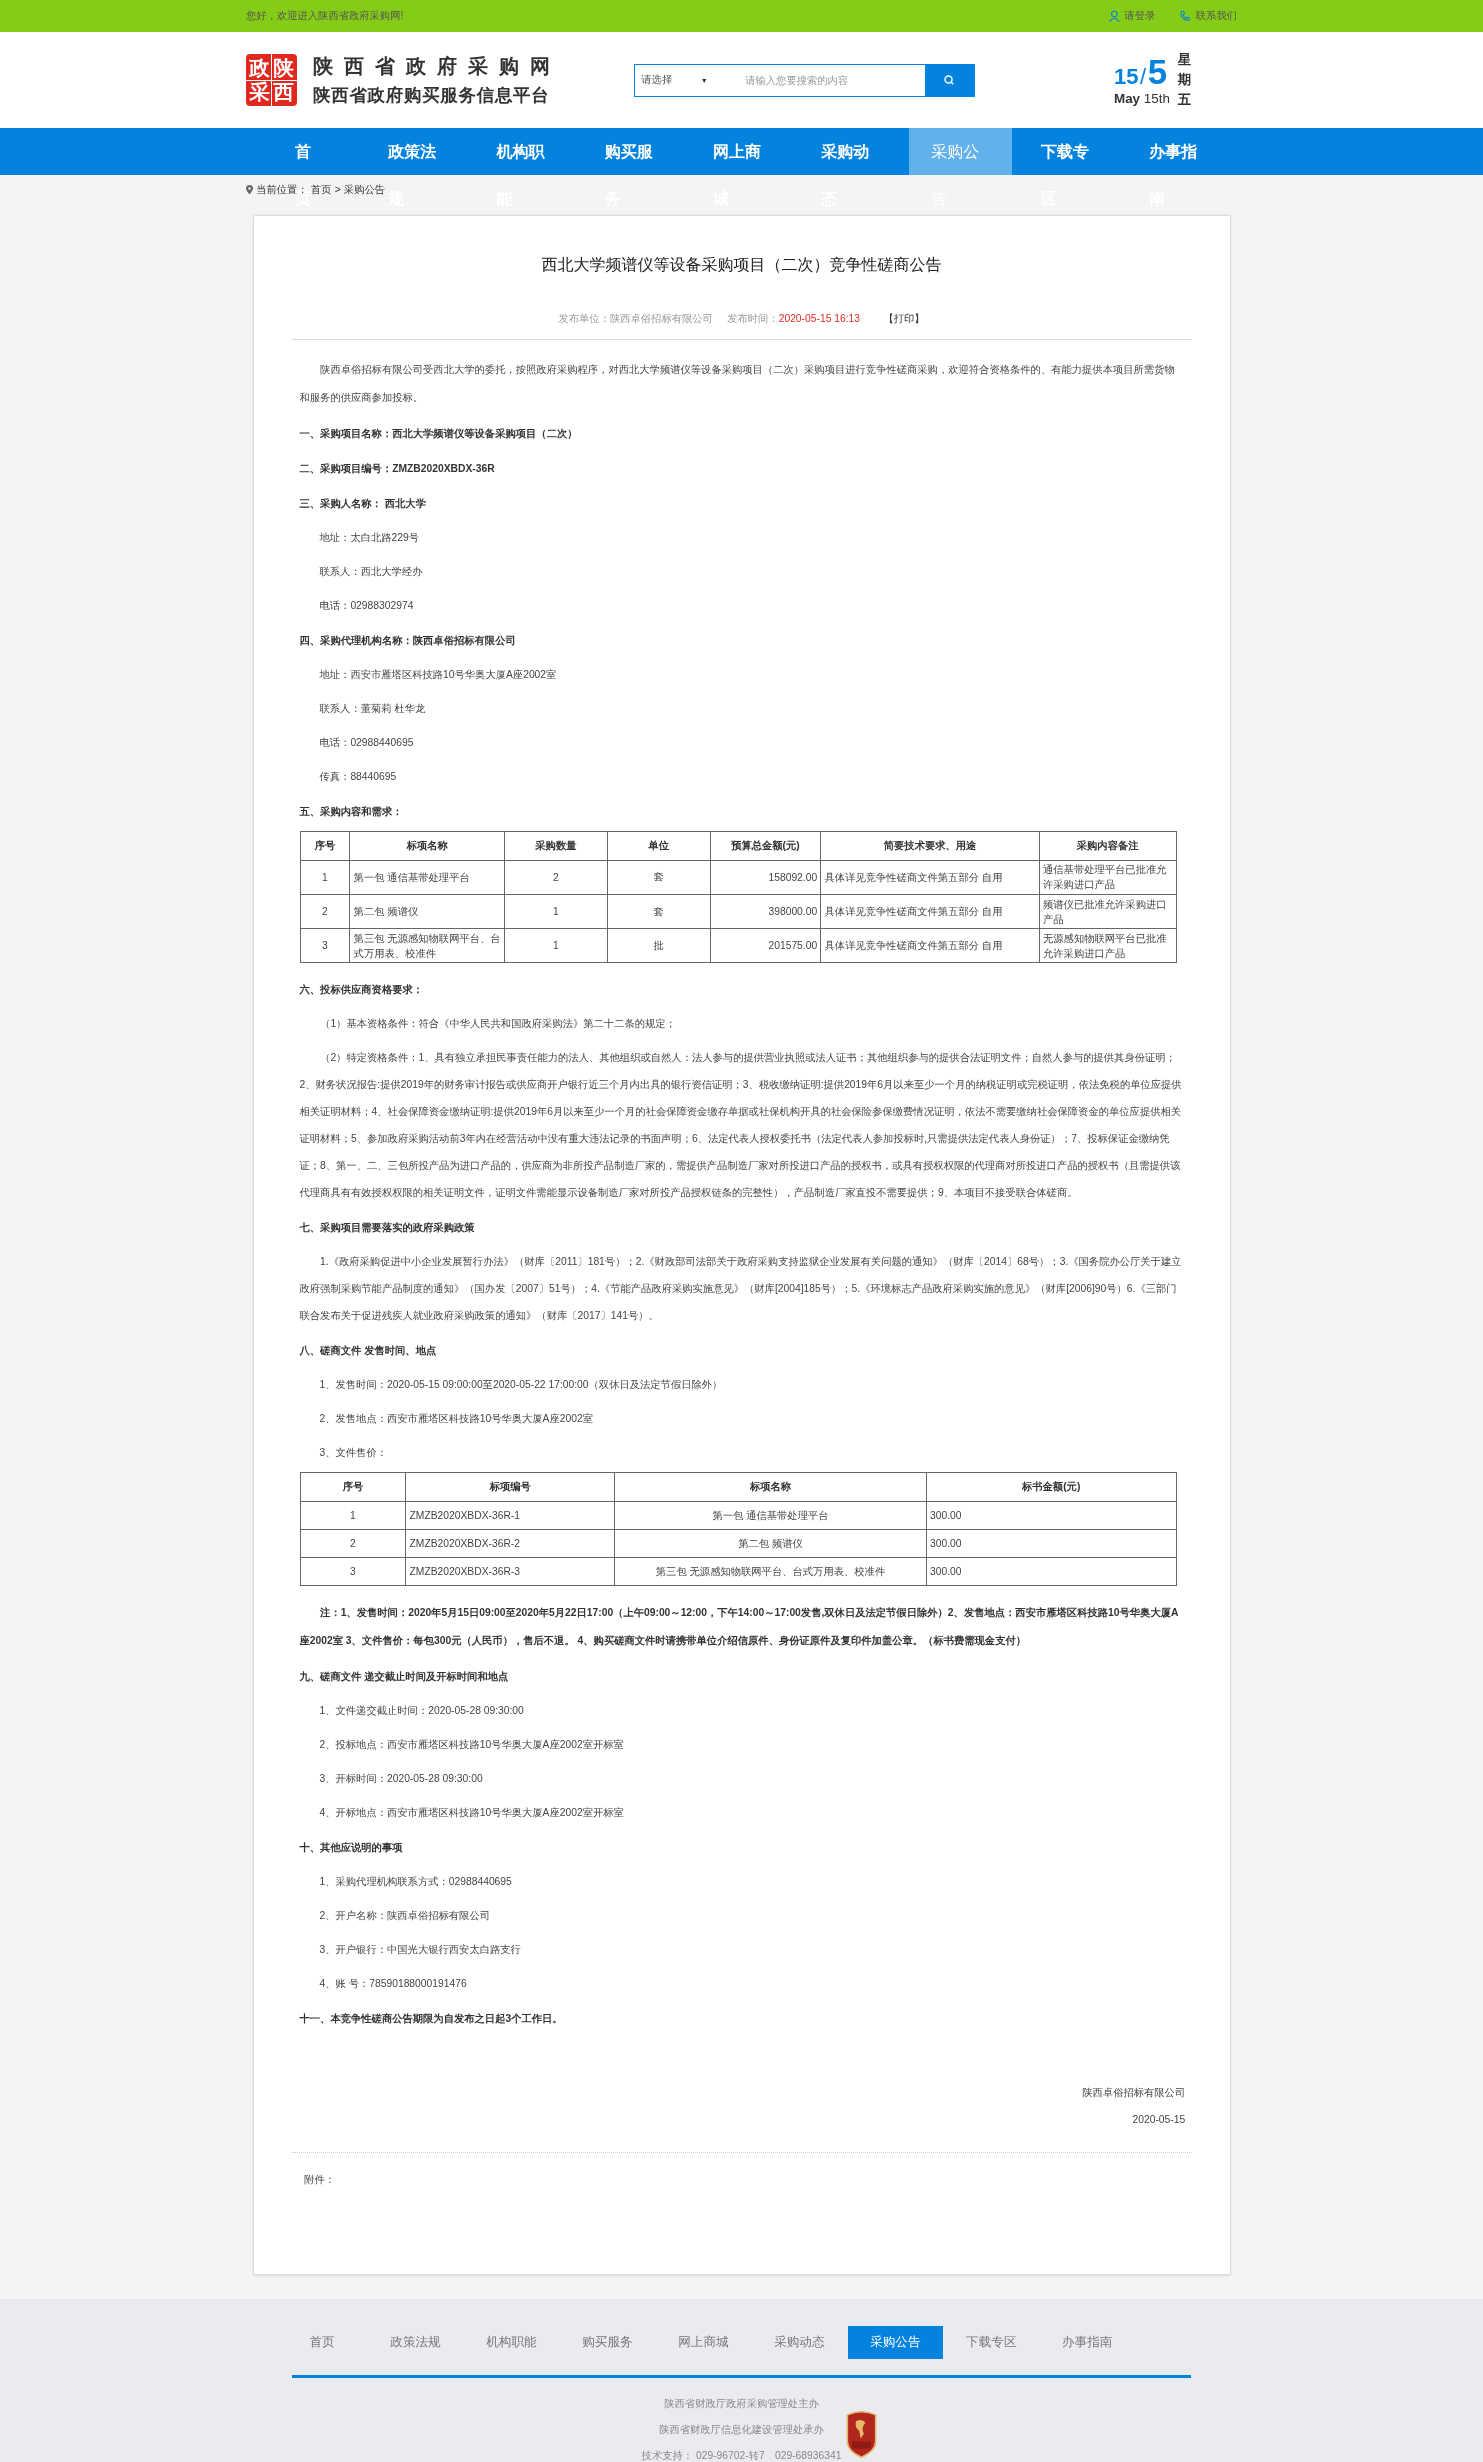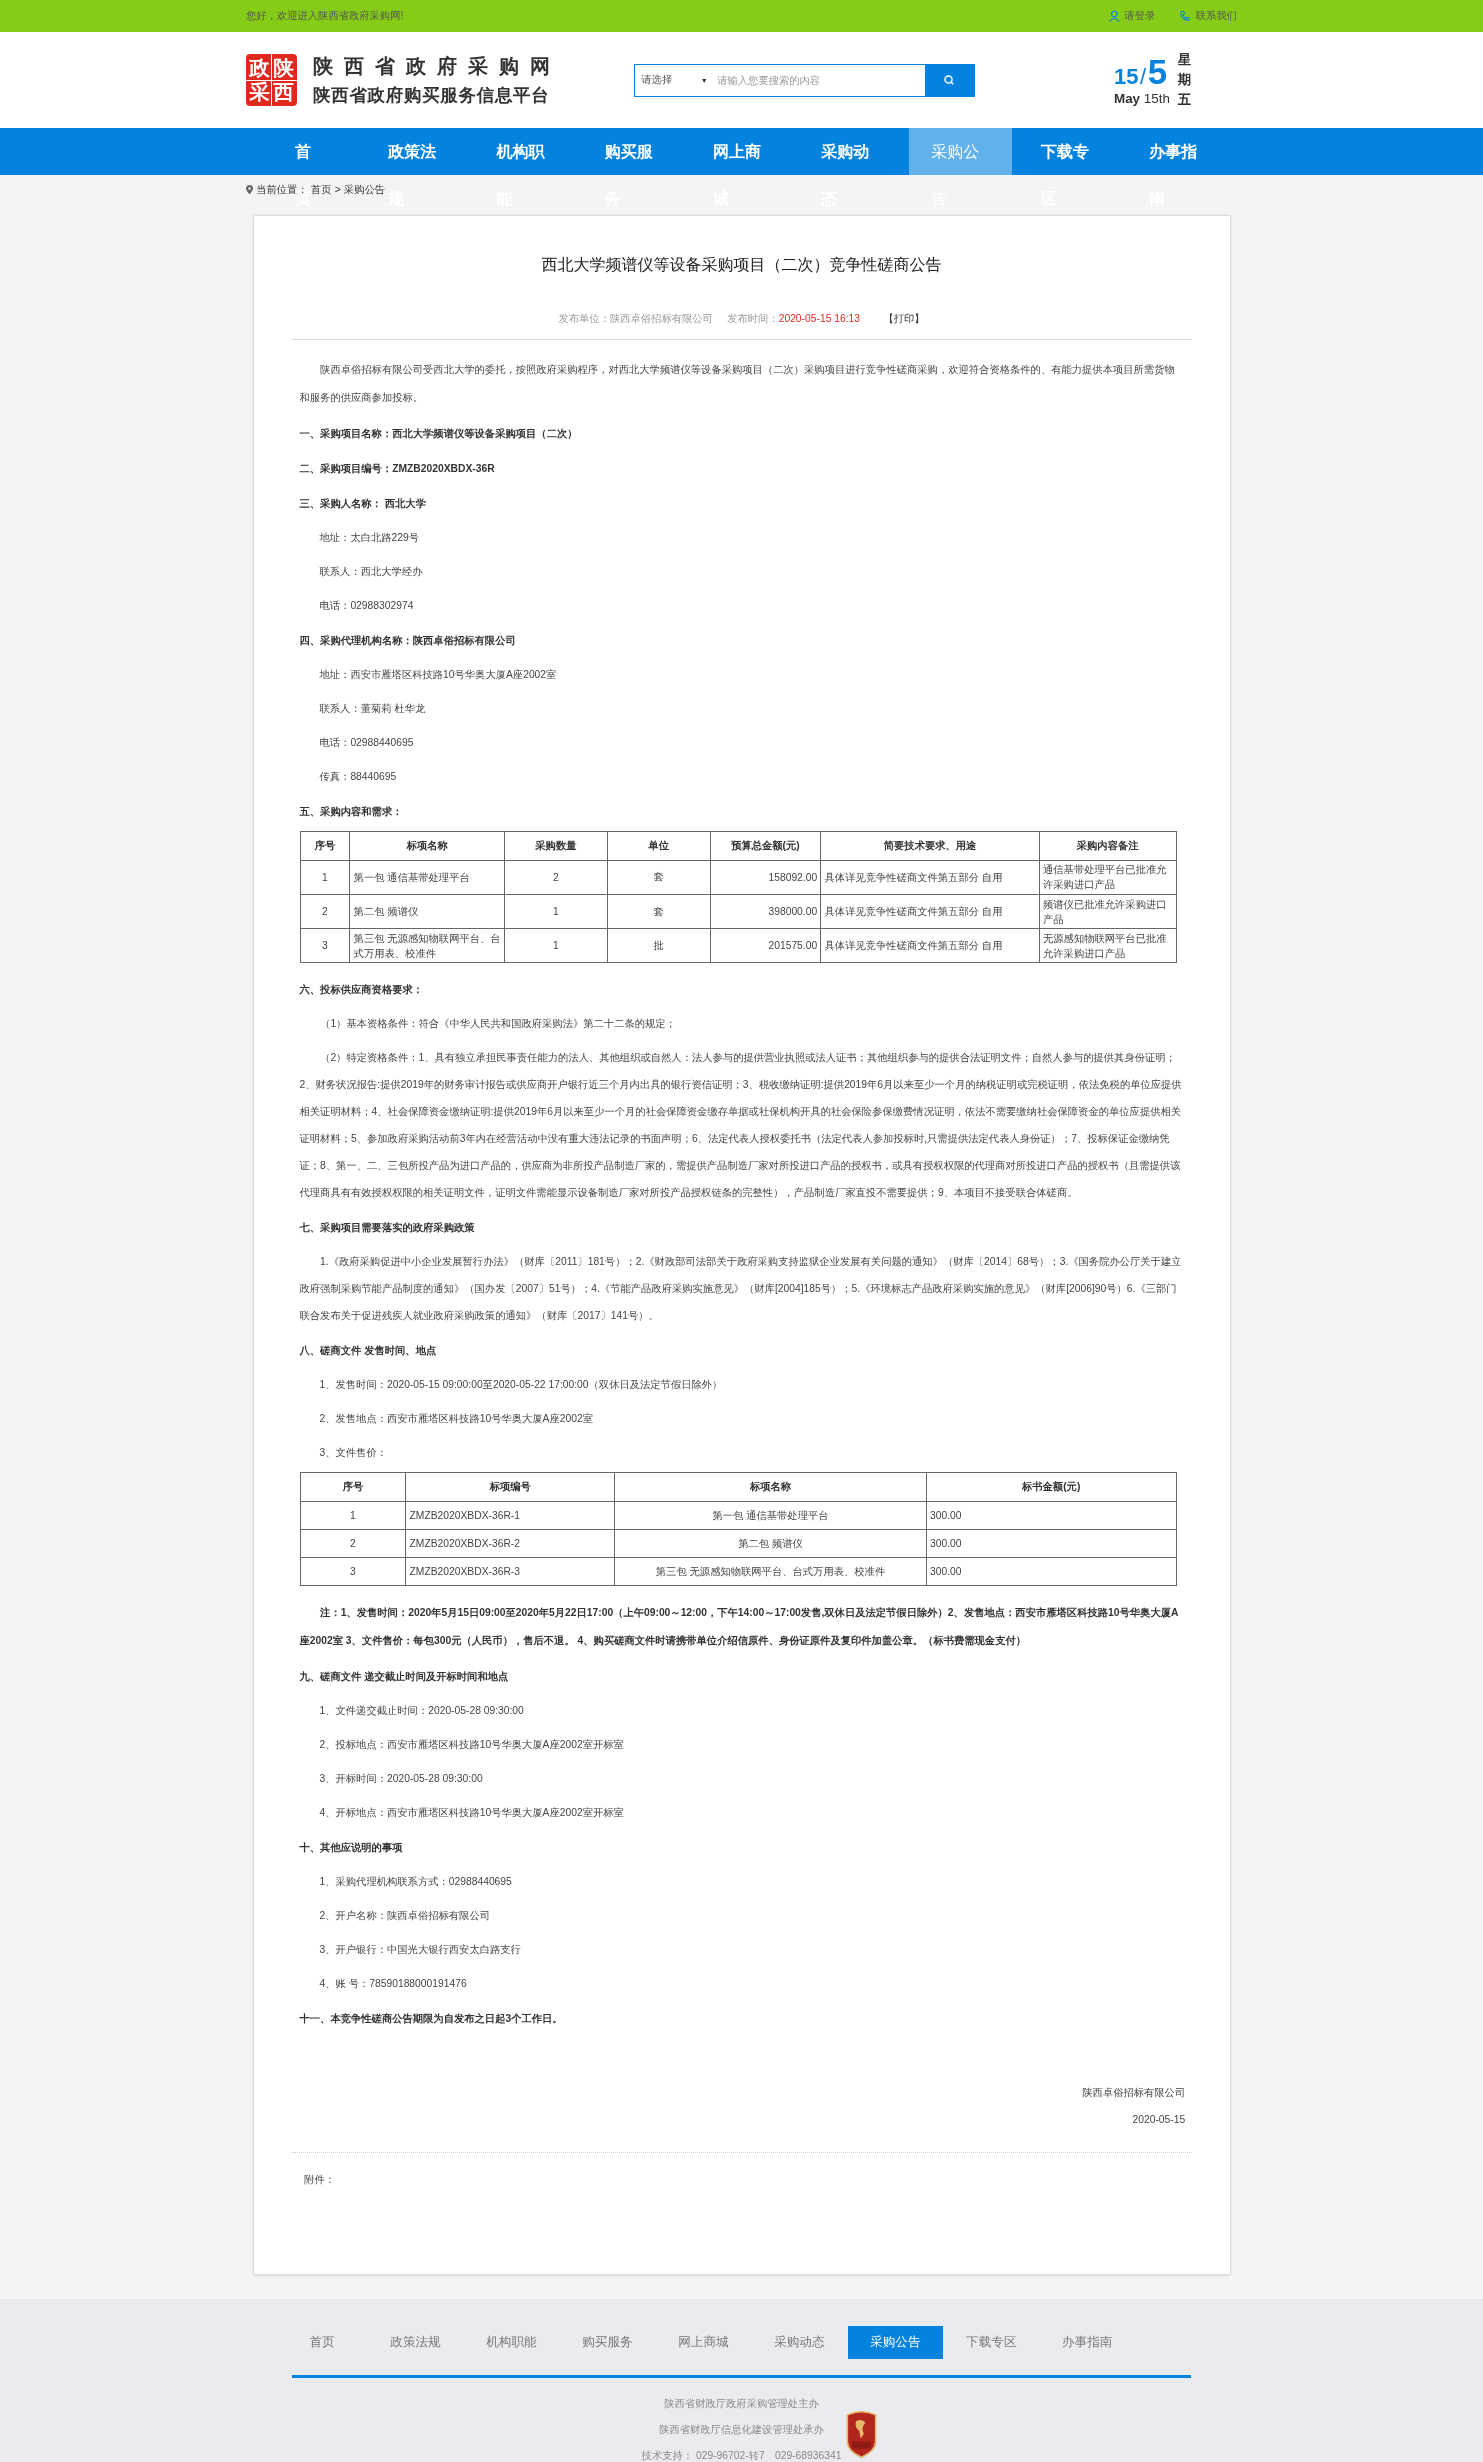--- a/index.html
+++ b/index.html
@@ -17,21 +17,21 @@
   .header { background: #fff; height: 96px; }
   .header .wrap { height: 96px; display: flex; align-items: center; }
   .logo { display: flex; align-items: center; gap: 16px; }
   .logo-box { width: 51px; height: 52px; background: #e1281f; border-radius: 4px; position: relative; color: #fff; font-weight: bold; font-size: 20.5px; line-height: 24px; padding: 1.6px 1.6px; display: grid; grid-template-columns: 1fr 1fr; text-align: center; }
   .logo-box span { display: block; }
   .logo-box::before { content: ""; position: absolute; left: 25px; top: 0; width: 0.8px; height: 52px; background: #fff; }
   .logo-box::after { content: ""; position: absolute; left: 0; top: 26px; width: 51px; height: 0.8px; background: #fff; }
   .logo-text .l1 { font-size: 20px; font-weight: bold; letter-spacing: 11px; color: #333; }
   .logo-text .l2 { font-size: 17.4px; font-weight: bold; color: #333; margin-top: 3.2px; letter-spacing: 0.8px; }
 
-  .search { margin-left: 73px; display: flex; height: 33px; border: 1.6px solid #0382de; width: 341px; }
+  .search { margin-left: 73px; display: flex; height: 33px; border: 1.6px solid #0382de; width: 341px; gap: 28px; }
   .search .select { width: 79px; display: flex; align-items: center; justify-content: space-between; padding: 0 6.3px; font-size: 10.3px; color: #555; cursor: pointer; }
   .search .select .caret { font-size: 7px; color: #333; }
   .search input { flex: 1; border: none; outline: none; font-size: 10.3px; color: #555; padding: 0 3.2px; font-family: "Liberation Sans", sans-serif; }
   .search input::placeholder { color: #999; }
   .search .btn { width: 49px; background: #0382de; display: flex; align-items: center; justify-content: center; cursor: pointer; }
 
   .date { margin-left: 139px; display: flex; align-items: center; gap: 8px; }
   .date .nums { text-align: right; }
   .date .big { color: #0382de; font-weight: bold; display: flex; align-items: flex-end; gap: 1.6px; }
   .date .day { font-size: 22px; line-height: 24px; }

